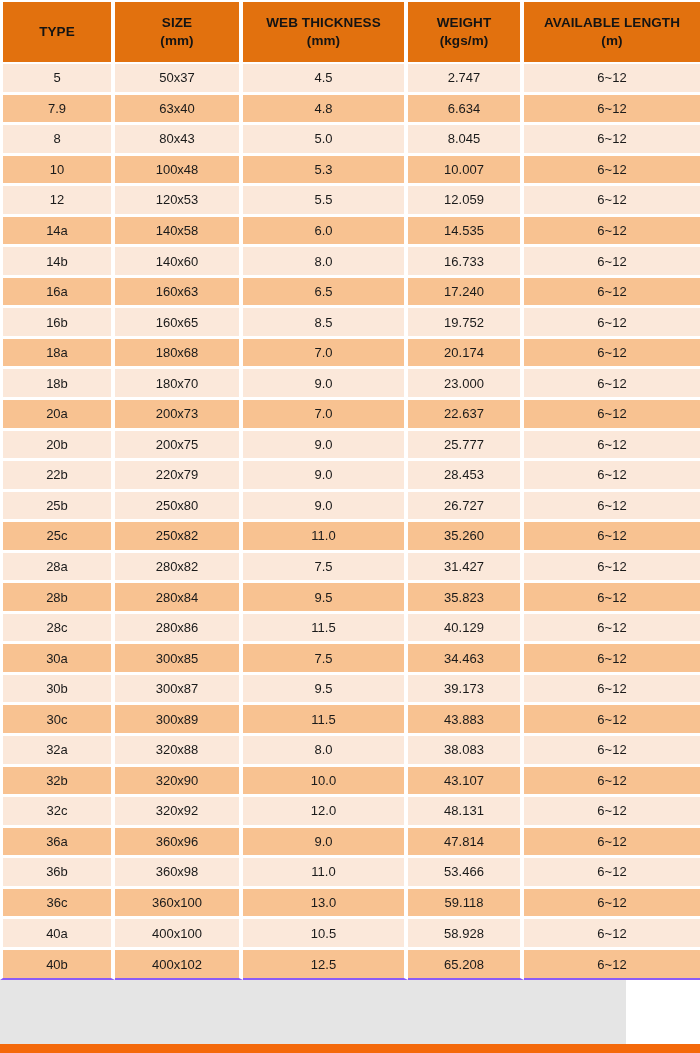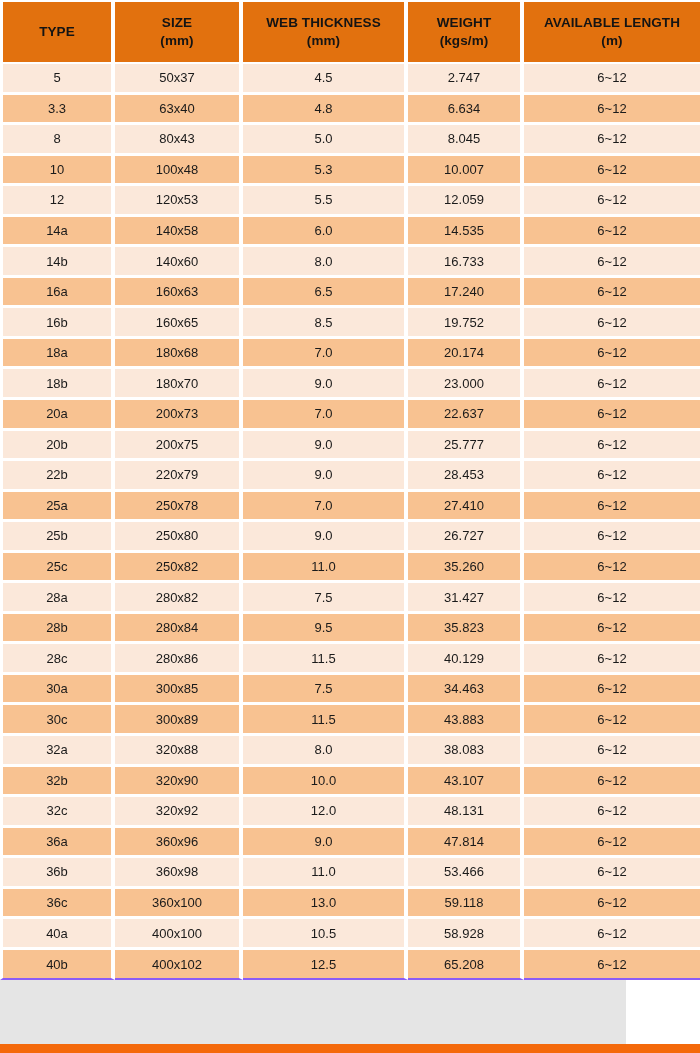--- a/index.html
+++ b/index.html
@@ -99,21 +99,21 @@
     </thead>
     <tbody>
         <tr class="row-light">
           <td>5</td>
           <td>50x37</td>
           <td>4.5</td>
           <td>2.747</td>
           <td>6~12</td>
         </tr>
         <tr class="row-dark">
-          <td>3.3</td>
+          <td>7.9</td>
           <td>63x40</td>
           <td>4.8</td>
           <td>6.634</td>
           <td>6~12</td>
         </tr>
         <tr class="row-light">
           <td>8</td>
           <td>80x43</td>
           <td>5.0</td>
           <td>8.045</td>
@@ -189,27 +189,20 @@
           <td>25.777</td>
           <td>6~12</td>
         </tr>
         <tr class="row-light">
           <td>22b</td>
           <td>220x79</td>
           <td>9.0</td>
           <td>28.453</td>
           <td>6~12</td>
         </tr>
-        <tr class="row-dark">
-          <td>25a</td>
-          <td>250x78</td>
-          <td>7.0</td>
-          <td>27.410</td>
-          <td>6~12</td>
-        </tr>
         <tr class="row-light">
           <td>25b</td>
           <td>250x80</td>
           <td>9.0</td>
           <td>26.727</td>
           <td>6~12</td>
         </tr>
         <tr class="row-dark">
           <td>25c</td>
           <td>250x82</td>
@@ -238,20 +231,27 @@
           <td>40.129</td>
           <td>6~12</td>
         </tr>
         <tr class="row-dark">
           <td>30a</td>
           <td>300x85</td>
           <td>7.5</td>
           <td>34.463</td>
           <td>6~12</td>
         </tr>
+        <tr class="row-light">
+          <td>30b</td>
+          <td>300x87</td>
+          <td>9.5</td>
+          <td>39.173</td>
+          <td>6~12</td>
+        </tr>
         <tr class="row-dark">
           <td>30c</td>
           <td>300x89</td>
           <td>11.5</td>
           <td>43.883</td>
           <td>6~12</td>
         </tr>
         <tr class="row-light">
           <td>32a</td>
           <td>320x88</td>

